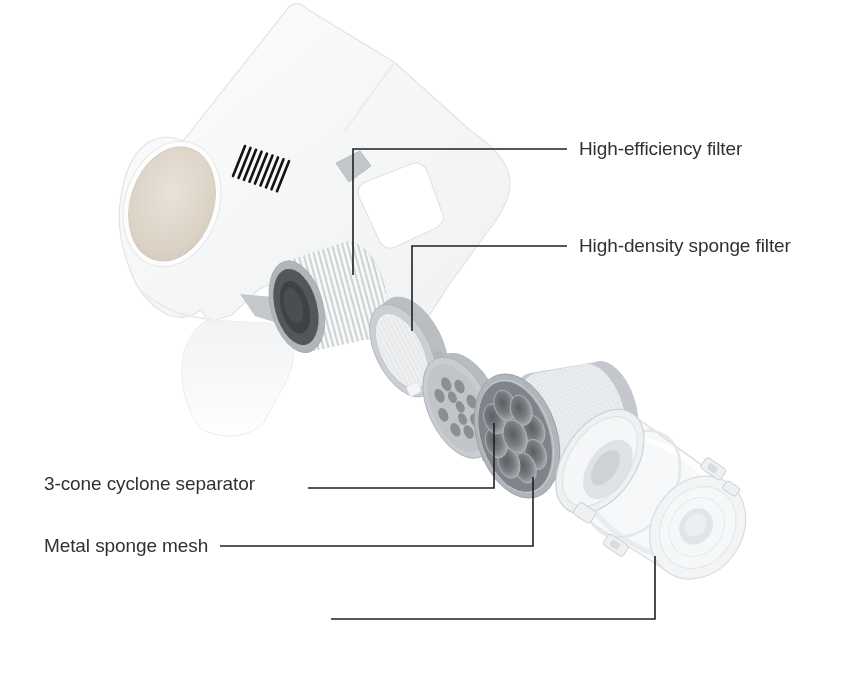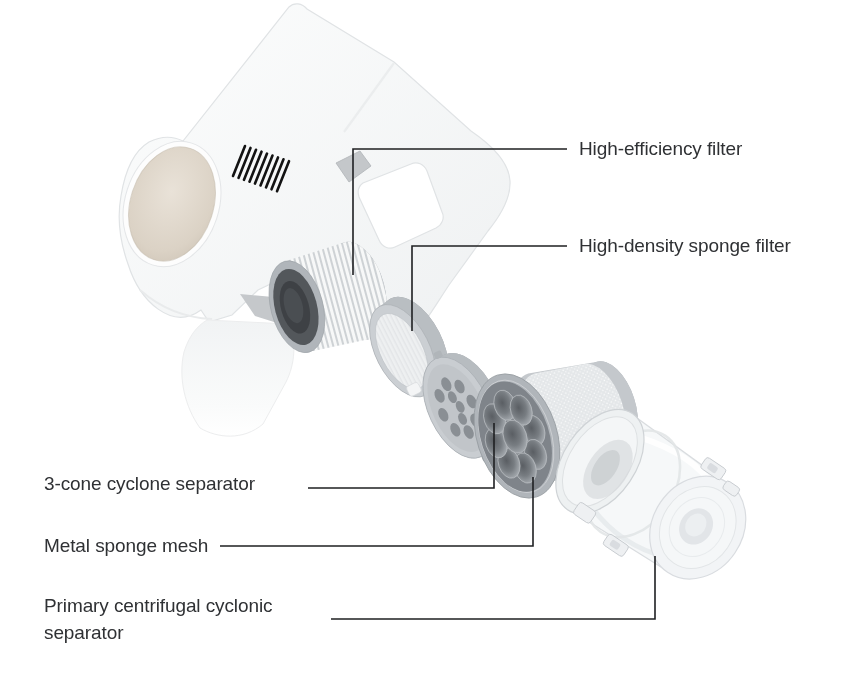--- a/index.html
+++ b/index.html
@@ -1,17 +1,17 @@
 <!DOCTYPE html>
 <html style="--c-bg: #ffffff; --c-text: #2f3134; --c-leader: #1f2022; --c-vent: #131313; --c-body-white: #f7f8f9; --c-body-edge: #e0e3e5; --c-part-gray: #b4b9be; --c-part-gray-dark: #84898e; --c-filter-dark: #515559; --c-opening-beige: #d7cdc1;"><head>
 <meta charset="utf-8">
 <style>
   html,body{margin:0;padding:0;background:#fff;}
   .stage{position:relative;width:849px;height:684px;background:var(--c-bg,#fff);overflow:hidden;
-         font-family:"Liberation Sans",sans-serif;}
+         font-family:"Liberation Sans",sans-serif;text-align:right;}
   .stage svg{position:absolute;left:0;top:0;}
   .lbl{position:absolute;font-size:19px;line-height:24px;color:var(--c-text,#2f3134);
        letter-spacing:-0.1px;white-space:nowrap;}
   .lbl.two-line{line-height:27px;}
   .lbl.two-line span{display:block;white-space:nowrap;}
   .leader{fill:none;stroke:var(--c-leader,#1f2022);stroke-width:1.6;}
   .vent{stroke:var(--c-vent,#131313);stroke-width:2.6;stroke-linecap:round;}
 </style>
 </head>
 <body>
@@ -205,18 +205,14 @@
   </svg>
 
   <div class="lbl" style="left:579px;top:137px;">High-efficiency filter</div>
 
   <div class="lbl" style="left:579px;top:234px;">High-density sponge filter</div>
 
   <div class="lbl" style="left:44px;top:472px;">3-cone cyclone separator</div>
 
   <div class="lbl" style="left:44px;top:534px;">Metal sponge mesh</div>
 
-  <div class="lbl two-line" style="left:44px;top:592px;">
-    <span>Primary centrifugal cyclonic</span>
-    <span>separator</span>
-  </div>
 
 </div>
 
 </body></html>

